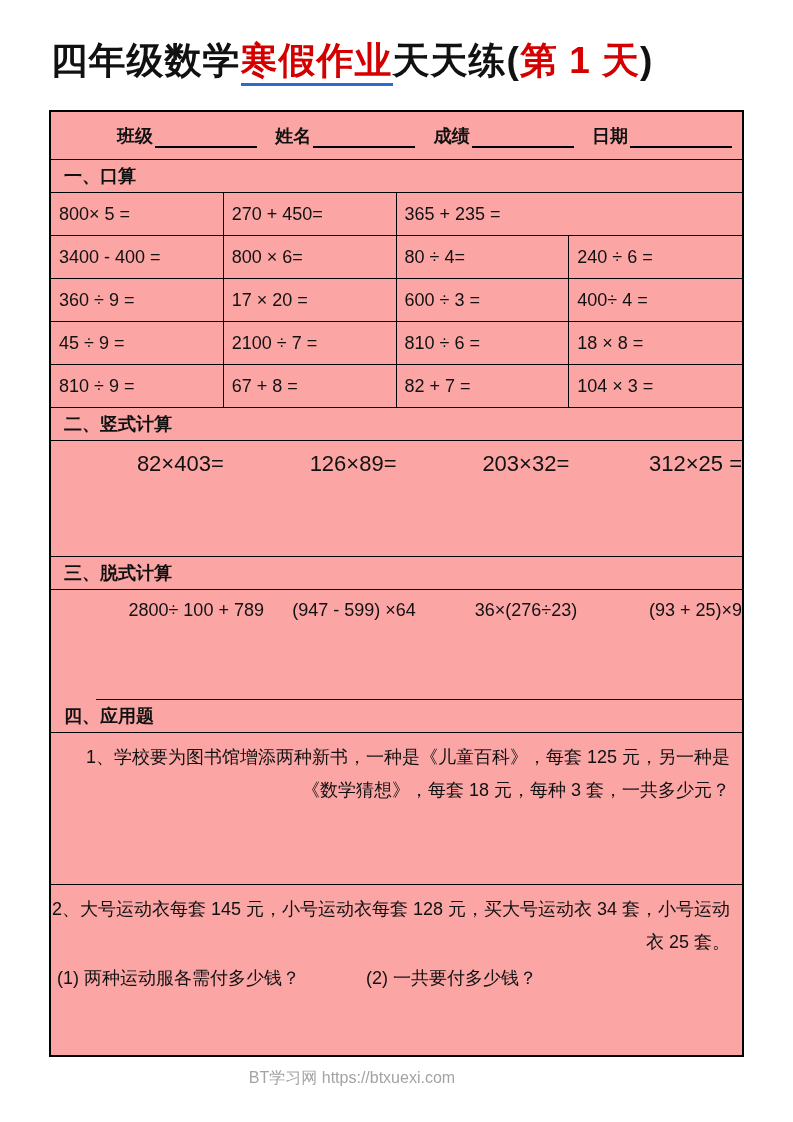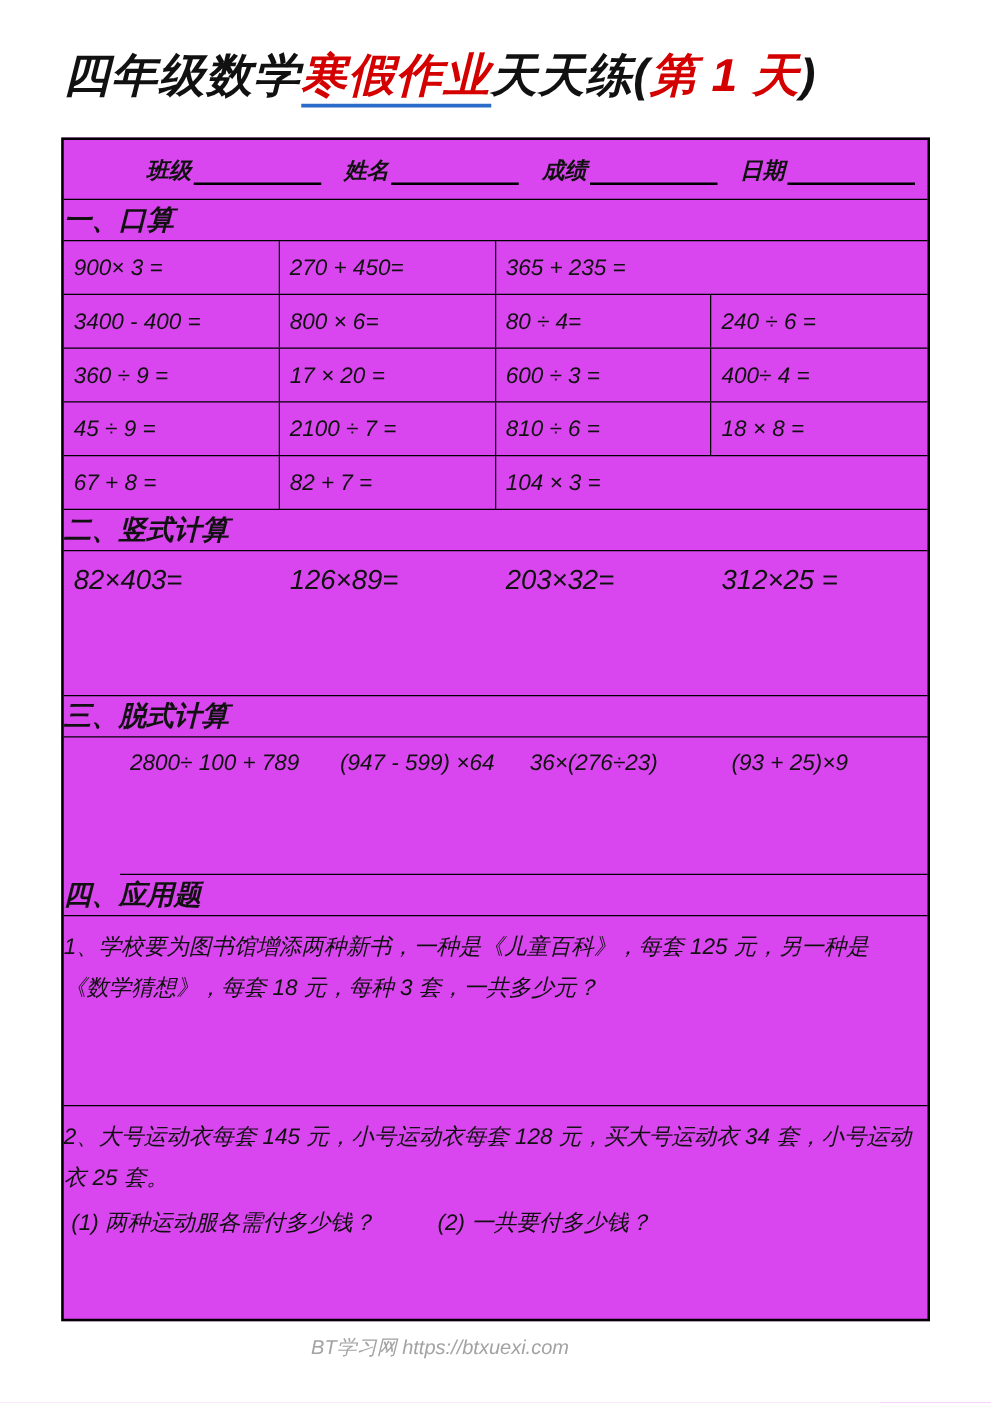--- a/index.html
+++ b/index.html
@@ -3,42 +3,43 @@
 <meta charset="utf-8">
 <style>
   * { box-sizing: border-box; margin: 0; padding: 0; }
   html, body { width: 793px; height: 1122px; background: #ffffff; }
   body {
     font-family: "Liberation Sans", "DejaVu Sans", sans-serif;
     color: #111111;
     position: relative;
     overflow: hidden;
   }
-  .page { position: relative; width: 704px; height: 1122px; background: #ffffff; font-style: italic; }
+  .page { position: relative; width: 704px; height: 1122px; background: #ffffff; }
 
   
   .title {
     position: absolute;
     top: 36px; left: 0; width: 100%;
     text-align: center;
     font-size: 37px;
     font-weight: bold;
     letter-spacing: 1px;
     white-space: nowrap;
   }
   .title .red { color: #d40000; }
   .title .blue-ul { border-bottom: 3px solid #2b6bc9; padding-bottom: 2px; }
 
   
   .sheet {
     position: absolute;
     left: 49px; top: 110px;
     width: 695px;
     border: 2px solid #000;
-    background: #d946ef;
+    background: #fca5a5;
+    text-align: right;
   }
   .row { border-bottom: 1.5px solid #000; }
   .sheet > .row:last-child { border-bottom: none; }
 
   
   .info-row {
     height: 48px;
     display: flex;
     align-items: center;
     justify-content: space-between;
@@ -52,23 +53,23 @@
     height: 24px;
     border-bottom: 2px solid #000;
     margin-left: 2px;
   }
 
   
   .sec {
     height: 33px;
     display: flex;
     align-items: center;
-    padding-left: 0;
+    padding-left: 13px;
     font-weight: bold;
-    font-size: 22px;
+    font-size: 18px;
   }
 
   
   .grid4 {
     display: grid;
     grid-template-columns: 1fr 1fr 1fr 1fr;
     height: 43px;
   }
   .grid4 .cell {
     border-right: 1.5px solid #000;
@@ -105,21 +106,21 @@
   
   .word {
     padding: 8px 12px 0 0;
     font-size: 18px;
     line-height: 1.85;
   }
   .word.p1 { height: 152px; }
   .word.p2 { height: 170px; }
   .subq { display: flex; margin-top: 2px; }
   .subq .q1 { padding-left: 6px; }
-  .subq .q2 { margin-left: 50px; }
+  .subq .q2 { margin-left: 66px; }
 
   
   .footer {
     position: absolute;
     top: 1068px; left: 0; width: 100%;
     text-align: center;
     color: #a3a3a3;
     font-size: 16px;
   }
 </style>
@@ -149,21 +150,21 @@
         <span class="lab">日期</span>
           <span class="blank"></span>
       </div>
     </div>
 
     <div class="row sec">
       <span>一、口算</span>
     </div>
 
     <div class="row grid4">
-      <div class="cell">900× 3 =</div>
+      <div class="cell">800× 5 =</div>
       <div class="cell">270 + 450=</div>
       <div class="cell">365 + 235 =</div>
     </div>
     <div class="row grid4">
       <div class="cell">3400 - 400 =</div>
       <div class="cell">800 × 6=</div>
       <div class="cell">80 ÷ 4=</div>
       <div class="cell">240 ÷ 6 =</div>
     </div>
     <div class="row grid4">
@@ -172,20 +173,21 @@
       <div class="cell">600 ÷ 3 =</div>
       <div class="cell">400÷ 4 =</div>
     </div>
     <div class="row grid4">
       <div class="cell">45 ÷ 9 =</div>
       <div class="cell">2100 ÷ 7 =</div>
       <div class="cell">810 ÷ 6 =</div>
       <div class="cell">18 × 8 =</div>
     </div>
     <div class="row grid4">
+      <div class="cell">810 ÷ 9 =</div>
       <div class="cell">67 + 8 =</div>
       <div class="cell">82 + 7 =</div>
       <div class="cell">104 × 3 =</div>
     </div>
 
     <div class="row sec">
       <span>二、竖式计算</span>
     </div>
     <div class="row work-grid">
       <div class="prob">82×403=</div>

